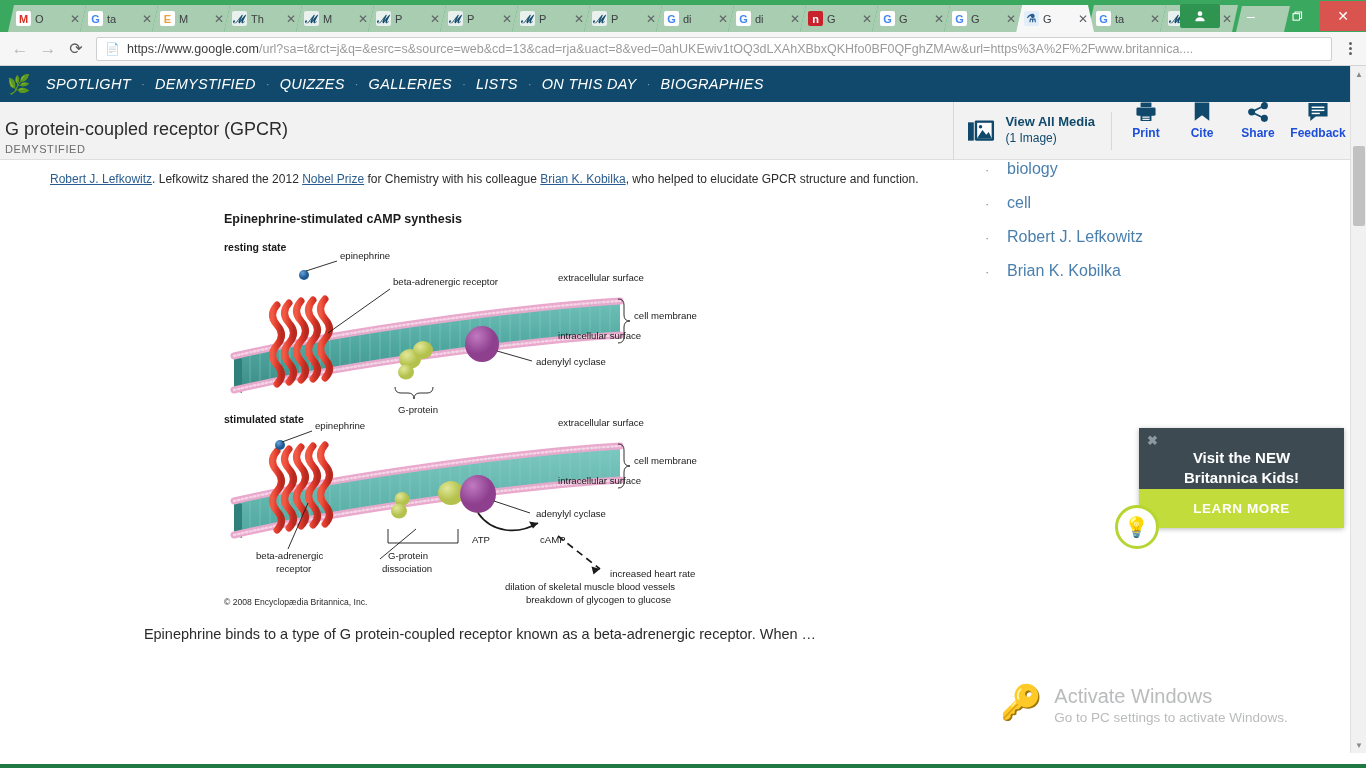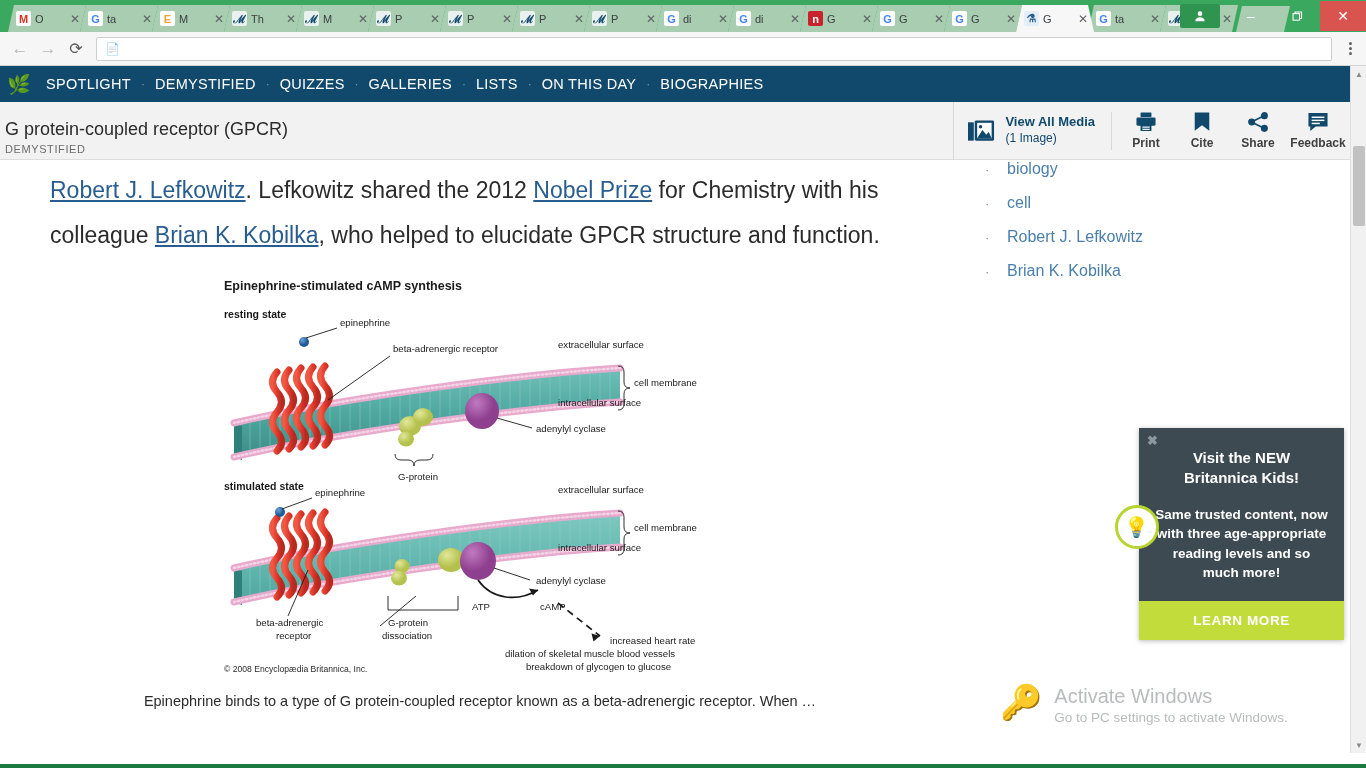--- a/index.html
+++ b/index.html
@@ -110,21 +110,21 @@
   .britnav {
     height: 36px; background: #10496b;
     display: flex; align-items: center;
     padding-left: 8px; position: relative;
   }
   .brit-logo {
     width: 22px; height: 30px; flex: none; margin-right: 6px;
     display: flex; align-items: center; justify-content: center;
     color: #c9d6de; font-size: 19px;
   }
-  .britnav-items { display: flex; align-items: center; }
+  .britnav-items { display: flex; align-items: center; font-style: italic; }
   .britnav-items a {
     color: #ffffff; font-size: 14.5px; letter-spacing: .3px;
     text-decoration: none; padding: 0 10px;
   }
   .britnav-sep { color: #7d98ab; font-size: 12px; }
   .brit-search {
     position: absolute; right: 26px; top: 0; height: 36px;
     display: flex; align-items: center; gap: 8px;
     color: #ffffff; font-size: 15.5px; letter-spacing: .3px;
   }
@@ -140,31 +140,31 @@
   .arthead-tools { display: flex; align-items: stretch; height: 58px; }
   .tool-media {
     display: flex; align-items: center; gap: 10px;
     padding: 0 16px 0 14px; border-left: 1px solid #d8d8d8;
   }
   .tool-media .mtext { line-height: 1.3; }
   .tool-media .m1 { font-size: 13px; font-weight: bold; color: #10496b; }
   .tool-media .m2 { font-size: 12px; color: #10496b; }
   .tool-item {
     width: 56px; display: flex; flex-direction: column;
-    align-items: center; justify-content: center; gap: 4px;
-    color: #404040;
+    align-items: center; justify-content: flex-start; gap: 4px;
+    color: #1d4ed8;
   }
   .tool-item .ilabel { font-size: 12px; font-weight: bold; }
   .tools-divider { width: 1px; background: #d8d8d8; margin: 10px 6px 10px 0; }
 
   .body-area { position: relative; height: 608px; background: #fff; }
 
   .article-col { position: absolute; left: 0; top: 0; width: 960px; }
   .para {
-    font-size: 23px; color: #2b2b2b; line-height: 1.95;
+    font-size: 12px; color: #2b2b2b; line-height: 1.95;
     padding: 8px 40px 0 50px;
   }
   .para a { color: #2a5d8f; text-decoration: underline; }
 
   .figure { margin-top: 20px; text-align: center; position: relative; }
   .figcaption {
     font-size: 14.5px; color: #2b2b2b; line-height: 1.55;
     margin-top: 12px; padding: 0 120px;
   }
   .figcredit { font-style: italic; }
@@ -354,20 +354,21 @@
       <div class="wc-btn wc-close">✕</div>
     </div>
   </div>
 
   <div class="toolbar">
     <div class="nav-btn">←</div>
     <div class="nav-btn">→</div>
     <div class="nav-btn reload">⟳</div>
     <div class="omnibox">
       <span class="doc-icon">📄</span>
+      <span class="urltext"><b>https://www.google.com</b><span>/url?sa=t&amp;rct=j&amp;q=&amp;esrc=s&amp;source=web&amp;cd=13&amp;cad=rja&amp;uact=8&amp;ved=0ahUKEwiv1tOQ3dLXAhXBbxQKHfo0BF0QFghZMAw&amp;url=https%3A%2F%2Fwww.britannica....</span></span>
     </div>
     <div class="menu-dots">
         <i></i>
         <i></i>
         <i></i>
       </div>
   </div>
 
   <div class="viewport">
     <div class="page">
@@ -713,21 +714,20 @@
             </div>
           </div>
 
         <div class="promo">
           <div class="promo-close">✖</div>
           <div class="promo-bulb">💡</div>
           <div class="promo-title">
             <div>Visit the NEW</div>
             <div>Britannica Kids!</div>
           </div>
-          <div class="promo-body">Same trusted content, now with three age-appropriate reading levels and so much more!</div>
           <div class="promo-cta">LEARN MORE</div>
         </div>
       </div>
     </div>
   </div>
 
   <div class="vscroll">
     <div class="arrow-up">▲</div>
     <div class="thumb"></div>
     <div class="arrow-dn">▼</div>

